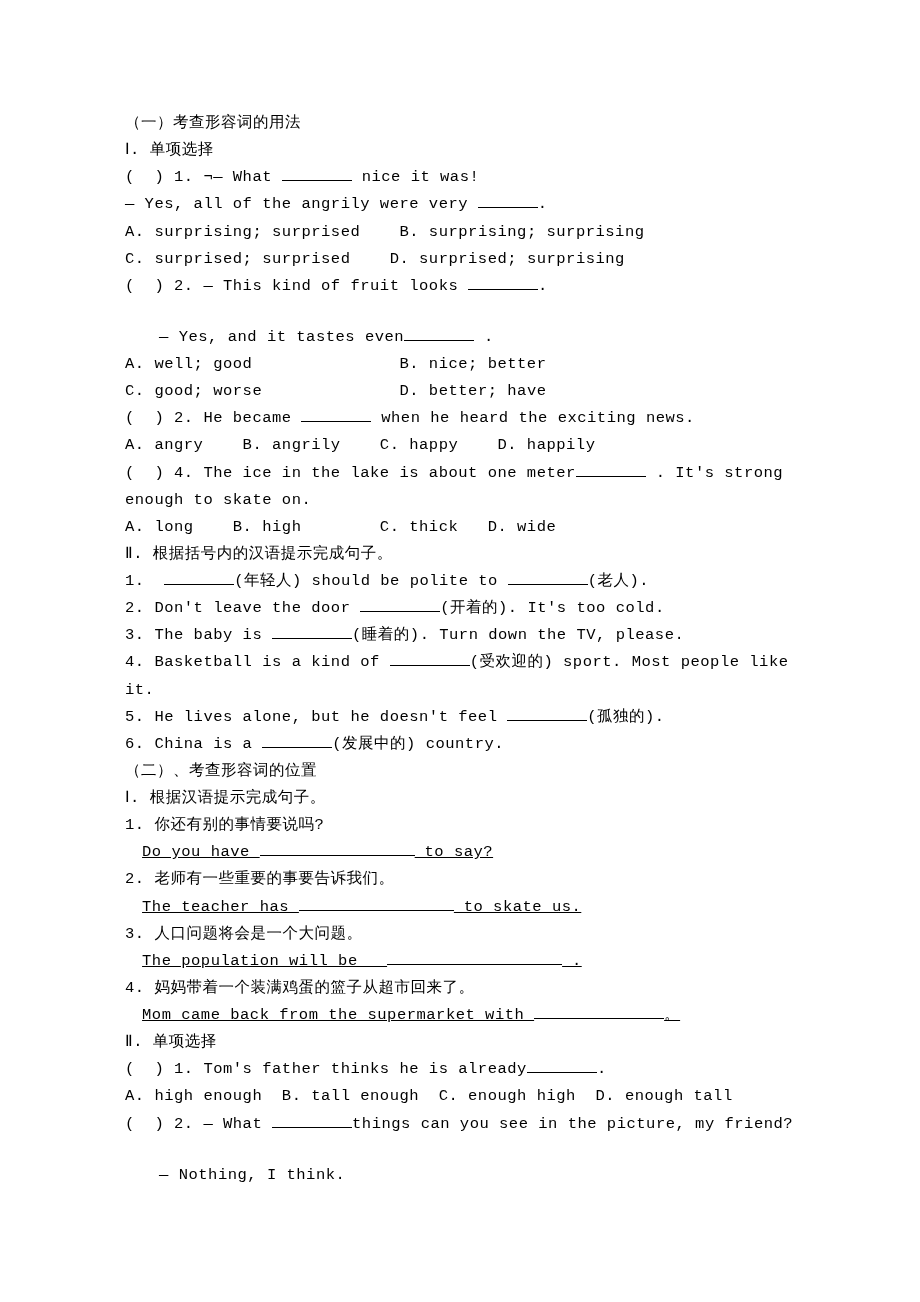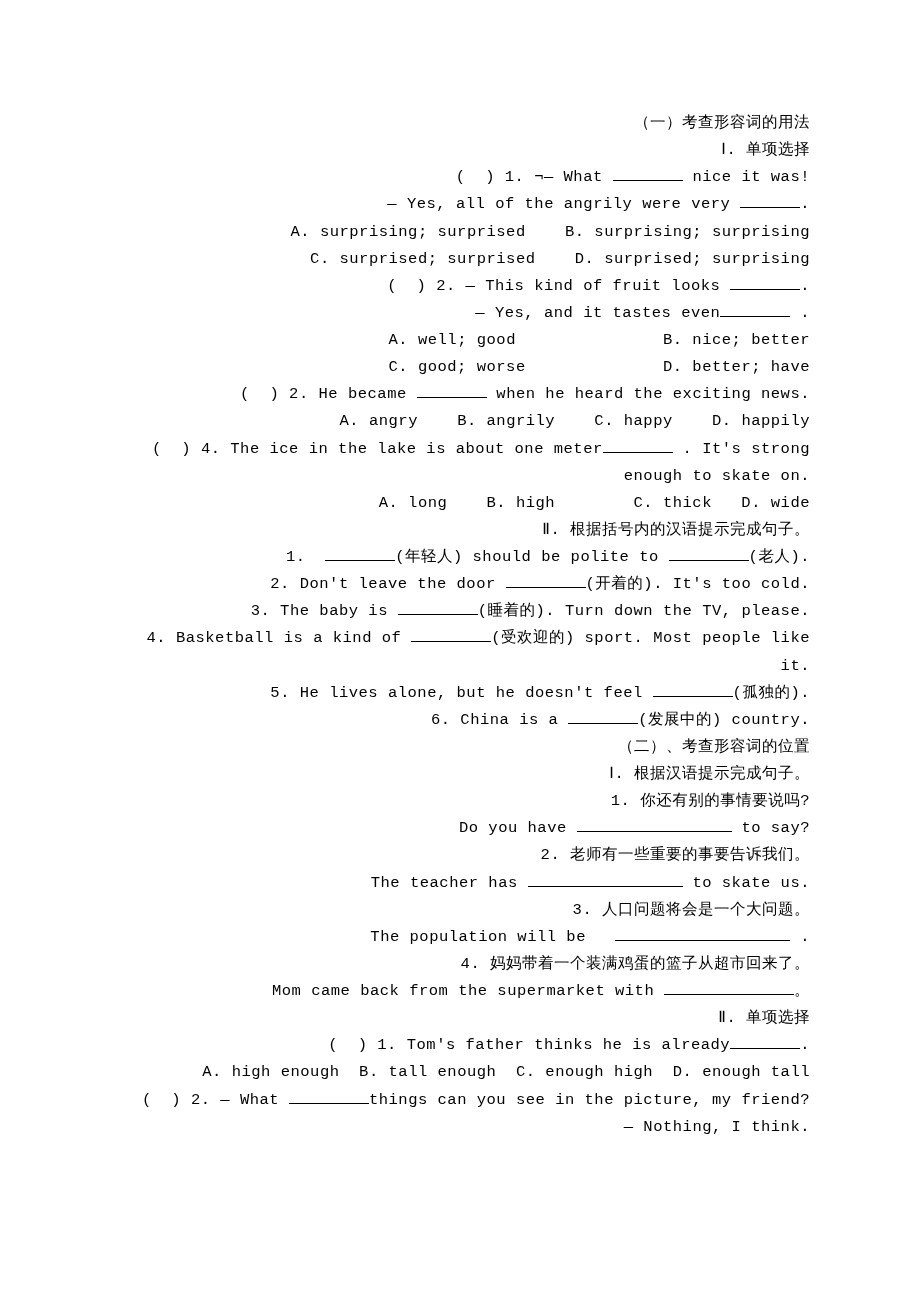--- a/index.html
+++ b/index.html
@@ -9,24 +9,23 @@
     background: #fff;
     color: #000;
     margin: 0;
     padding: 110px 110px 80px 125px;
     width: 920px;
     box-sizing: border-box;
     letter-spacing: 0.5px;
   }
   .line {
     white-space: pre-wrap;
-    text-align: right;
   }
-  .indent1 { padding-left: 2.2em; }
-  .indent2 { padding-left: 1.1em; }
+  .indent1 { padding-left: 2.2em; margin-top: 24px; }
+  .indent2 { padding-left: 1.1em; text-decoration: underline; }
   .blank {
     display: inline-block;
     border-bottom: 1px solid #000;
     vertical-align: baseline;
     height: 0.95em;
   }
   .b60 { width: 60px; }
   .b70 { width: 70px; }
   .b80 { width: 80px; }
   .b120 { width: 130px; }

